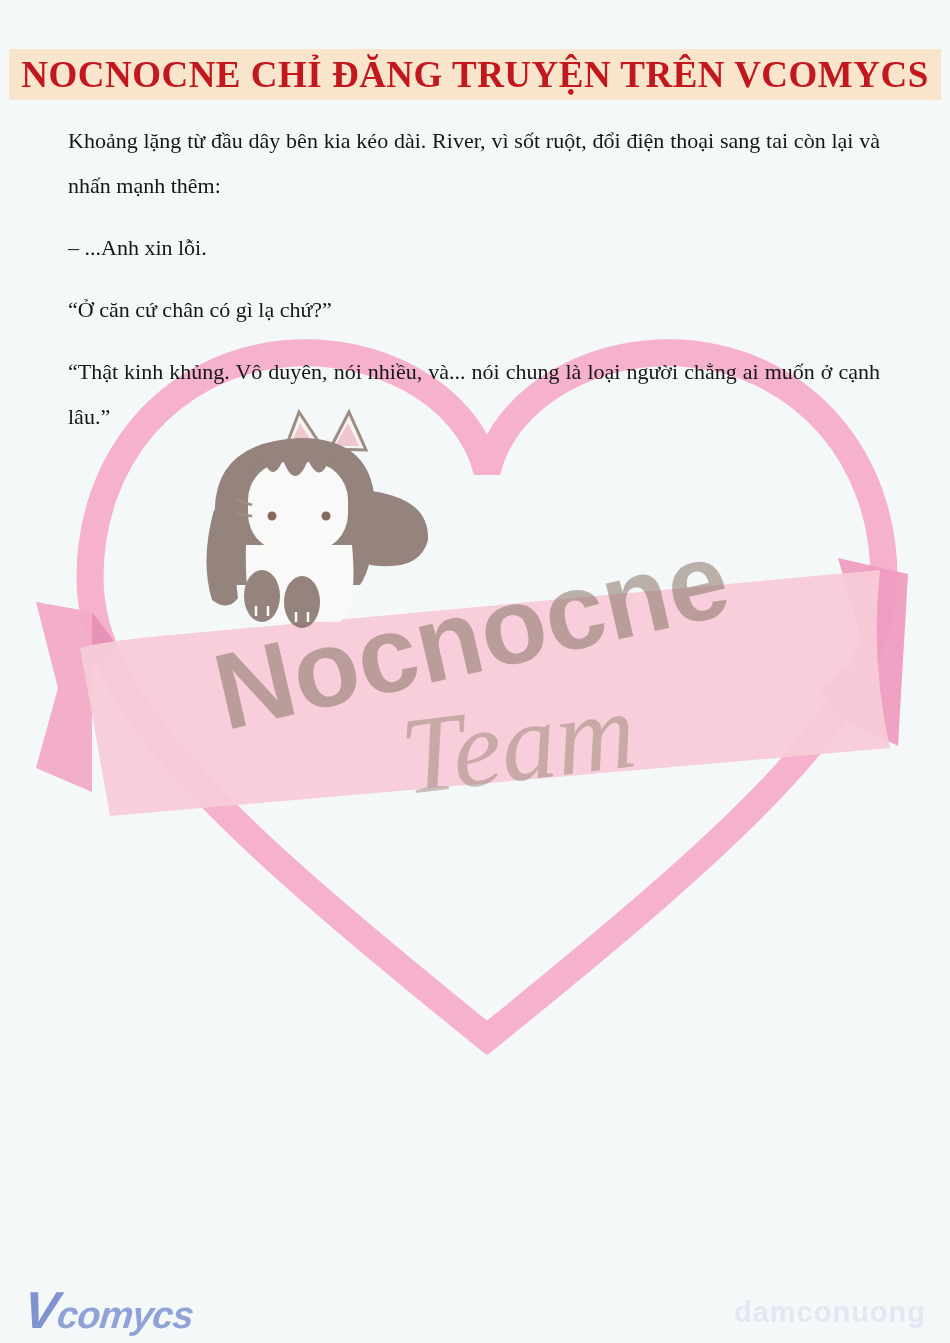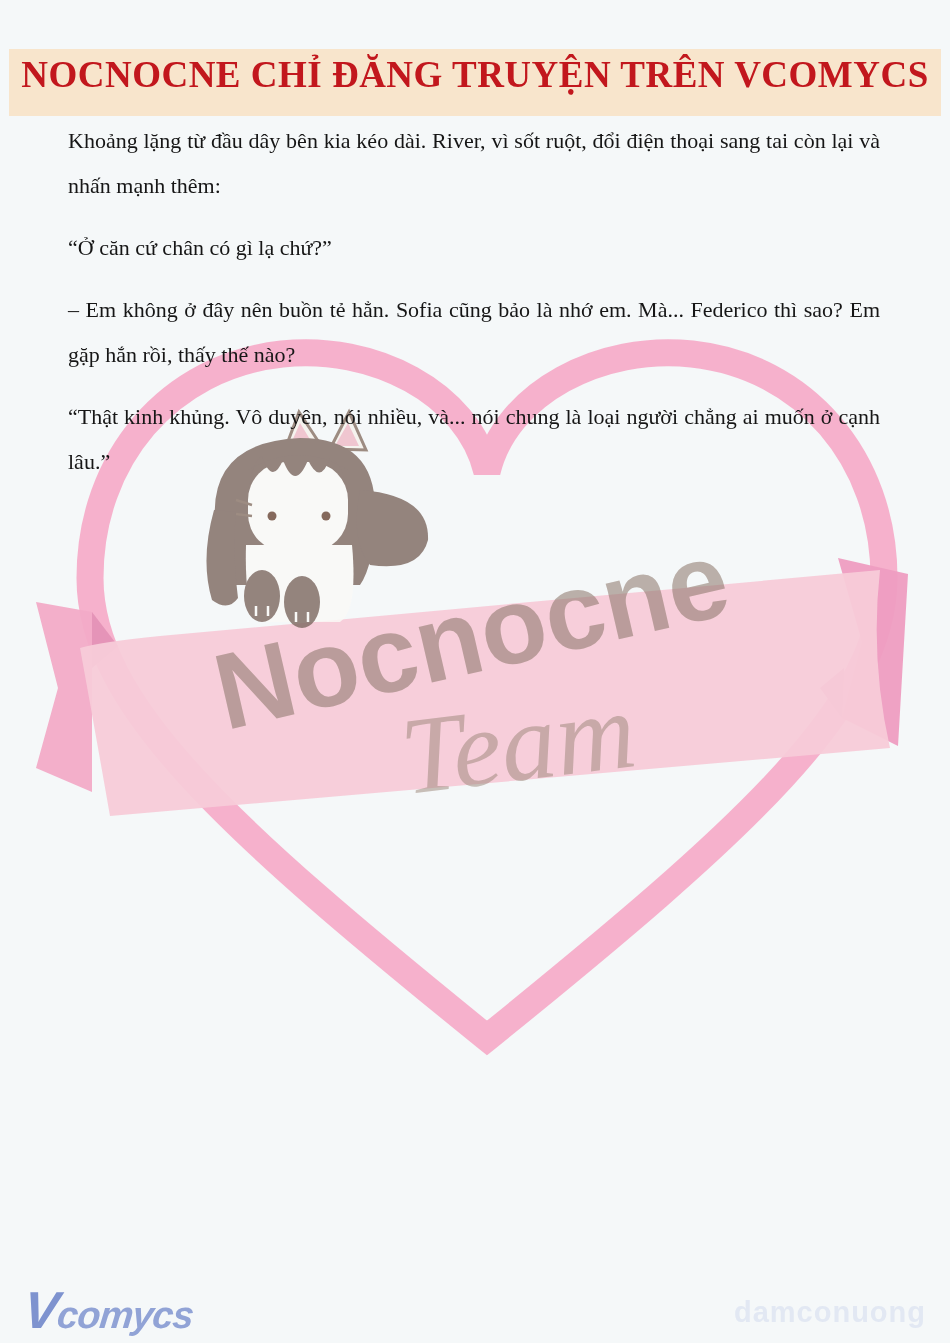--- a/index.html
+++ b/index.html
@@ -12,21 +12,21 @@
   .header-wrap{
     position:absolute;top:49px;left:0;right:0;text-align:center;z-index:3;
   }
   .header-banner{
     display:inline-block;
     background:#f8e5cc;
     color:#c2171d;
     font-weight:bold;
     font-size:37px;
     line-height:48px;
-    padding:2px 12px 17px 12px;
+    padding:2px 12px 1px 12px;
     letter-spacing:0.5px;
   }
   
   .content{
     position:absolute;top:100px;left:68px;width:812px;z-index:2;
     font-size:22px;line-height:45px;color:#161616;
     text-align:justify;
   }
   .content p{margin:0 0 17px 0;}
   .content p:first-child{margin-top:18px;}
@@ -102,19 +102,19 @@
 
   <text x="520" y="780" text-anchor="middle" font-family="Liberation Serif, DejaVu Serif, serif" font-style="italic" font-size="110" fill="#9a8578" opacity="0.5" transform="rotate(-7 520 760)">Team</text>
 </svg>
 
 <div class="header-wrap">
   <span class="header-banner">NOCNOCNE CHỈ ĐĂNG TRUYỆN TRÊN VCOMYCS</span>
 </div>
 
 <div class="content">
     <p>Khoảng lặng từ đầu dây bên kia kéo dài. River, vì sốt ruột, đổi điện thoại sang tai còn lại và nhấn mạnh thêm:</p>
+    <p>– ...Anh xin lỗi.</p>
     <p>“Ở căn cứ chân có gì lạ chứ?”</p>
-    <p>– Em không ở đây nên buồn tẻ hẳn. Sofia cũng bảo là nhớ em. Mà... Federico thì sao? Em gặp hắn rồi, thấy thế nào?</p>
     <p>“Thật kinh khủng. Vô duyên, nói nhiều, và... nói chung là loại người chẳng ai muốn ở cạnh lâu.”</p>
   </div>
 
 <div class="logo-left">Vcomycs</div>
 <div class="logo-right">damconuong</div>
 
 </body></html>

